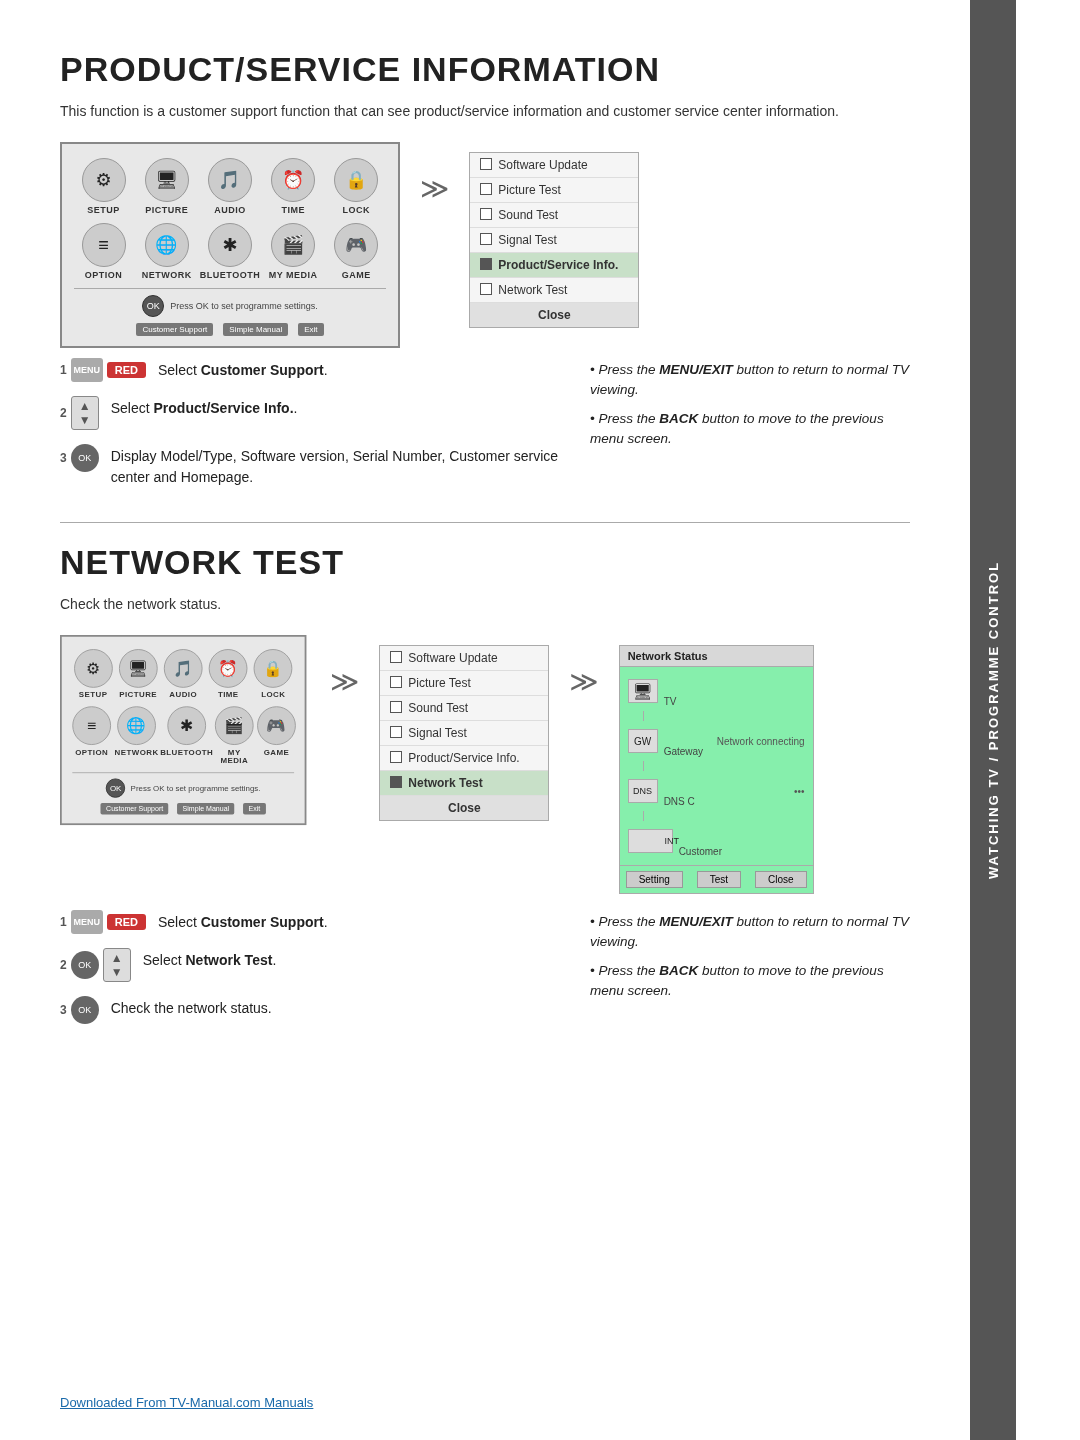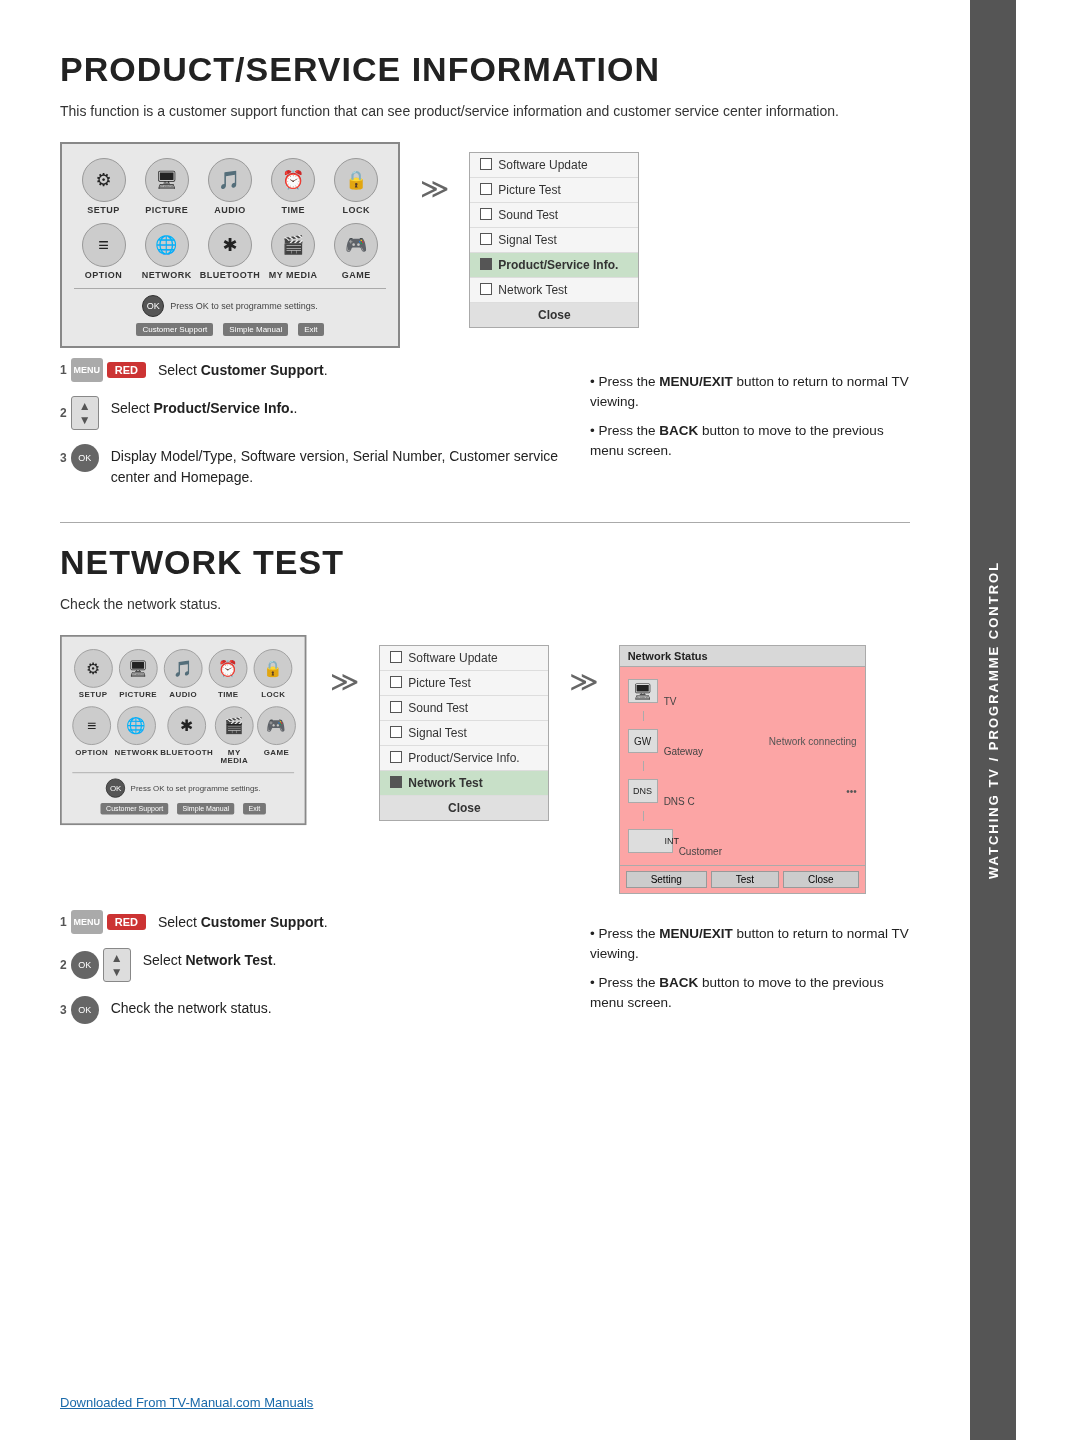--- a/index.html
+++ b/index.html
@@ -219,21 +219,22 @@
       line-height: 1.5;
       margin-top: 2px;
     }
 
     .step-text b {
       font-weight: bold;
     }
 
     
     .notes-area {
-      margin-top: 14px;
+      margin-top: 2px;
+      font-style: italic;
     }
 
     .note-text {
       font-size: 13.5px;
       color: #222;
       margin-bottom: 8px;
       line-height: 1.5;
     }
 
     .two-col {
@@ -247,21 +248,21 @@
       flex: 1;
     }
 
     .col-right {
       flex: 0 0 320px;
     }
 
     
     .network-status-panel {
       border: 1.5px solid #aaa;
-      background: #fca5a5;
+      background: #86efac;
       min-width: 195px;
       font-size: 11px;
       margin-top: 10px;
     }
 
     .network-status-title {
       background: #d8d8d8;
       padding: 4px 8px;
       font-weight: bold;
       font-size: 11px;
@@ -309,21 +310,21 @@
       justify-content: space-between;
       padding: 5px 6px;
       border-top: 1px solid #aaa;
       gap: 4px;
     }
 
     .network-btn {
       background: #ccc;
       border: 1px solid #999;
       font-size: 10px;
-      padding: 2px 24px;
+      padding: 2px 12px;
       cursor: pointer;
     }
 
     .page-number {
       position: absolute;
       bottom: 30px;
       right: 70px;
       font-size: 18px;
       font-weight: bold;
       color: #222;

